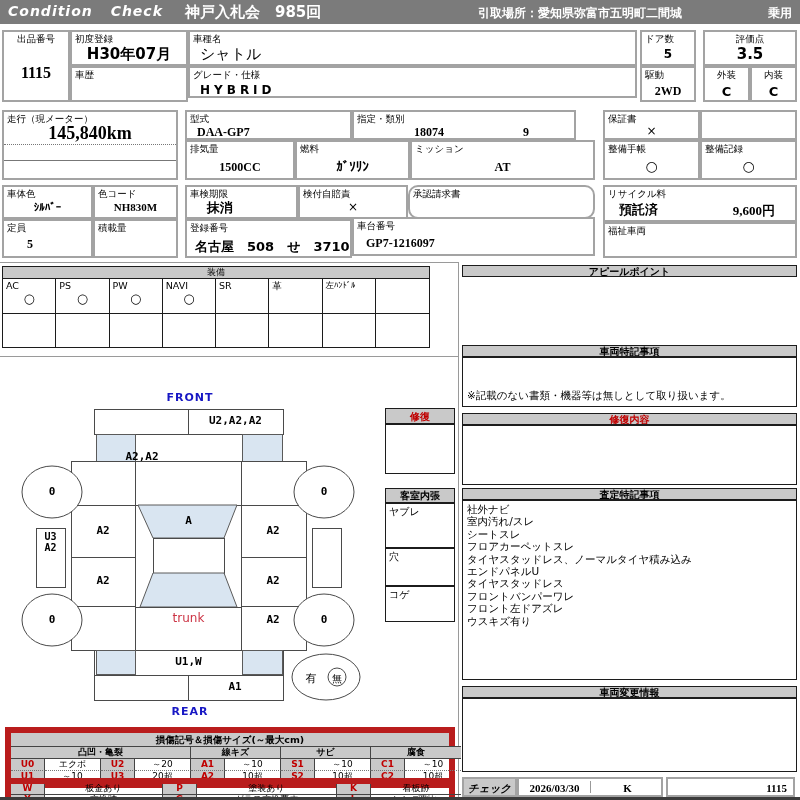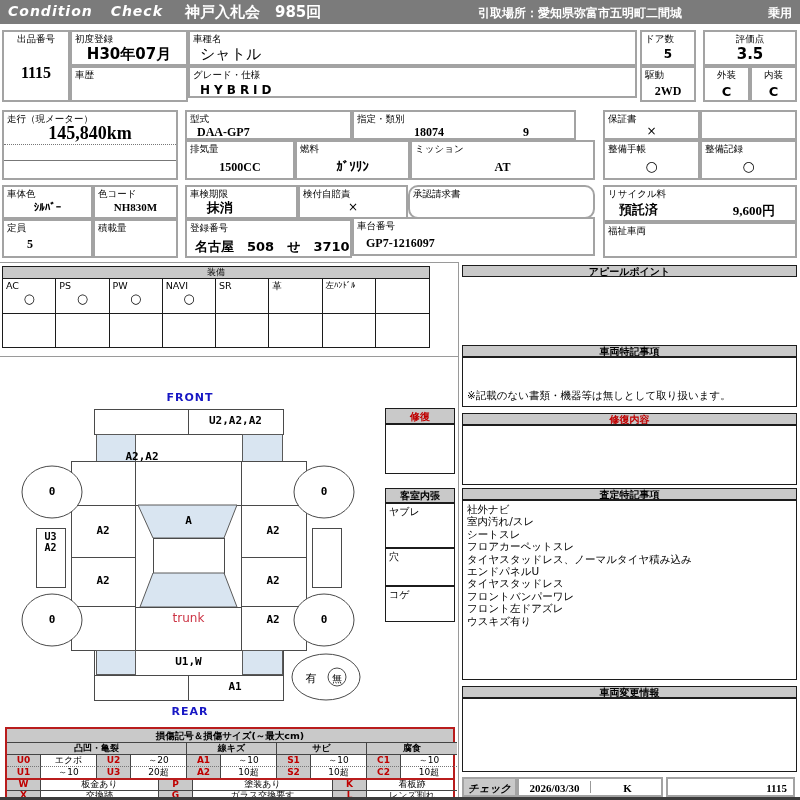--- a/index.html
+++ b/index.html
@@ -24,21 +24,21 @@
   .vcat{position:absolute;right:8px;top:5px;font-size:12px;font-weight:bold;}
   
   .listbody div{padding-left:4px;font-size:10.5px;line-height:12.4px;white-space:nowrap;}
   .appealbody div{padding-left:4px;font-size:10.5px;line-height:10.6px;white-space:nowrap;}
   
   .egrid{position:absolute;left:0;right:0;display:grid;grid-template-columns:repeat(8,1fr);}
   .ecell{position:relative;border-right:1px solid #1c1c1c;overflow:hidden;}
   .ecell:last-child{border-right:none;}
   .erow2 .ecell{border-top:1px solid #1c1c1c;}
   
-  .lgd{box-sizing:border-box;border:2px solid #b91c1c;}
+  .lgd{box-sizing:border-box;border:6px solid #b91c1c;}
   .lgrow{display:grid;}
   .lgc{box-sizing:border-box;border-right:1px solid #444;border-top:1px solid #444;
        text-align:center;font-size:9px;line-height:11px;white-space:nowrap;overflow:hidden;}
   .lgc:last-child{border-right:none;}
   .code{background:#c9c9c9;color:#c00000;font-weight:bold;}
   .cat{background:#c9c9c9;font-weight:bold;}
   .dotted{border-top:1px dotted #777 !important;}
   
   #diagram{position:absolute;left:0;top:390px;width:460px;height:345px;}
   #diagram svg{position:absolute;left:0;top:0;}

